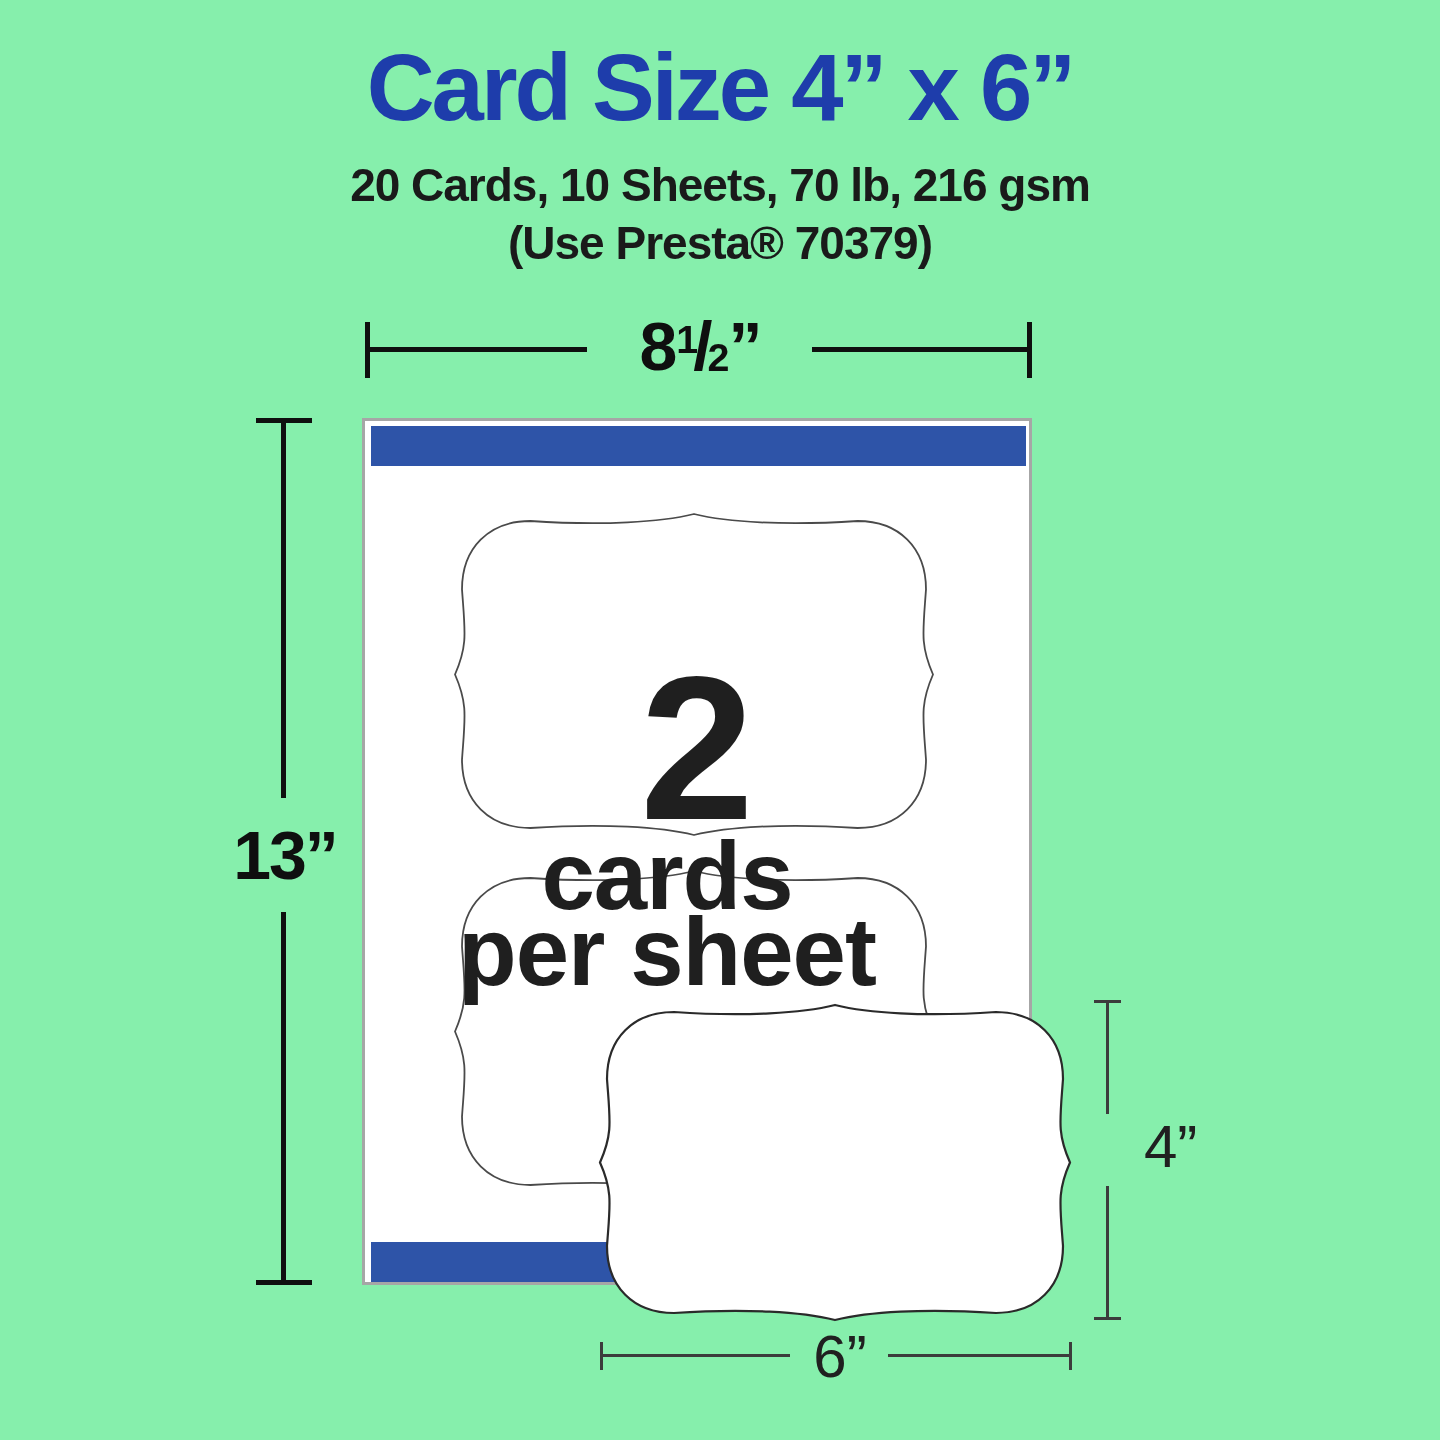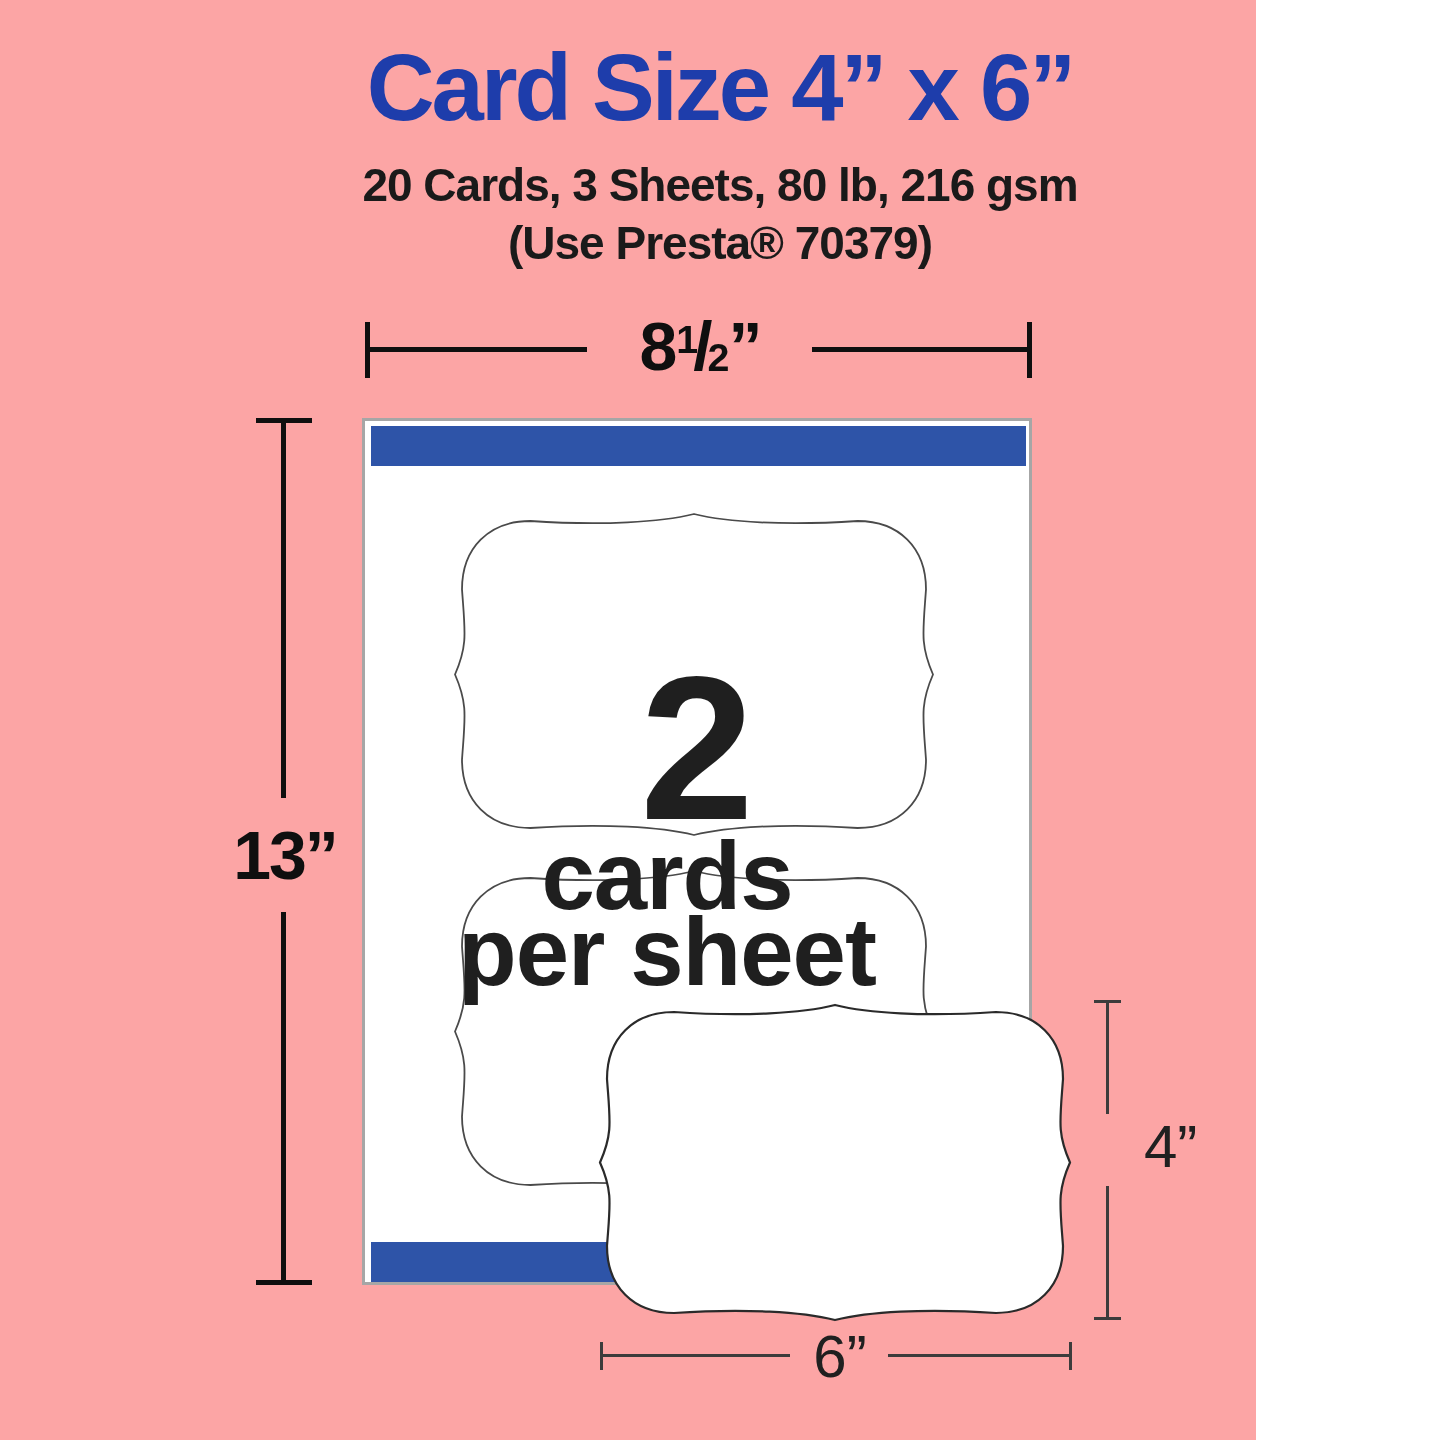--- a/index.html
+++ b/index.html
@@ -1,17 +1,17 @@
 <!DOCTYPE html>
 <html><head>
 <meta charset="utf-8">
 <style>
   html,body{margin:0;padding:0;background:#fff;}
   #canvas{
-    position:relative;width:1256px;height:1440px;background:#fca5a5;overflow:hidden;
+    position:relative;width:1440px;height:1440px;background:#86efac;overflow:hidden;
     font-family:"Liberation Sans", sans-serif;
     --blue-title:#1e3dab;--blue-bar:#2e54a8;
   }
   .abs{position:absolute;}
   .center-x{transform:translateX(-50%);}
   
   .page-title{
     left:720px;top:34px;white-space:nowrap;
     font-size:94px;font-weight:800;letter-spacing:-3px;
     color:var(--blue-title);
@@ -54,21 +54,21 @@
     left:667px;top:838px;color:#1f1f1f;text-align:center;
     font-size:96px;font-weight:700;line-height:.79;white-space:nowrap;letter-spacing:-1px;
   }
 </style>
 </head>
 <body>
 
 <div id="canvas" style="--blue-title: #1e3dab; --blue-bar: #2e54a8;">
 
   <div class="abs center-x page-title">Card Size 4” x 6”</div>
-  <div class="abs center-x subtitle line1">20 Cards, 3 Sheets, 80 lb, 216 gsm</div>
+  <div class="abs center-x subtitle line1">20 Cards, 10 Sheets, 70 lb, 216 gsm</div>
   <div class="abs center-x subtitle line2">(Use Presta® 70379)</div>
 
   <div class="abs bold-dim" style="left:365px;top:322px;width:5px;height:56px;"></div>
   <div class="abs bold-dim" style="left:365px;top:347px;width:222px;height:5px;"></div>
   <div class="abs center-x bold-dim-label" style="left:700px;top:306px;"><span>8</span><span class="frac"><sup>1</sup><span class="frac-slash">/</span><sub>2</sub></span><span>”</span></div>
   <div class="abs bold-dim" style="left:812px;top:347px;width:220px;height:5px;"></div>
   <div class="abs bold-dim" style="left:1027px;top:322px;width:5px;height:56px;"></div>
 
   <div class="abs bold-dim" style="left:256px;top:418px;width:56px;height:5px;"></div>
   <div class="abs bold-dim" style="left:281px;top:418px;width:5px;height:380px;"></div>

